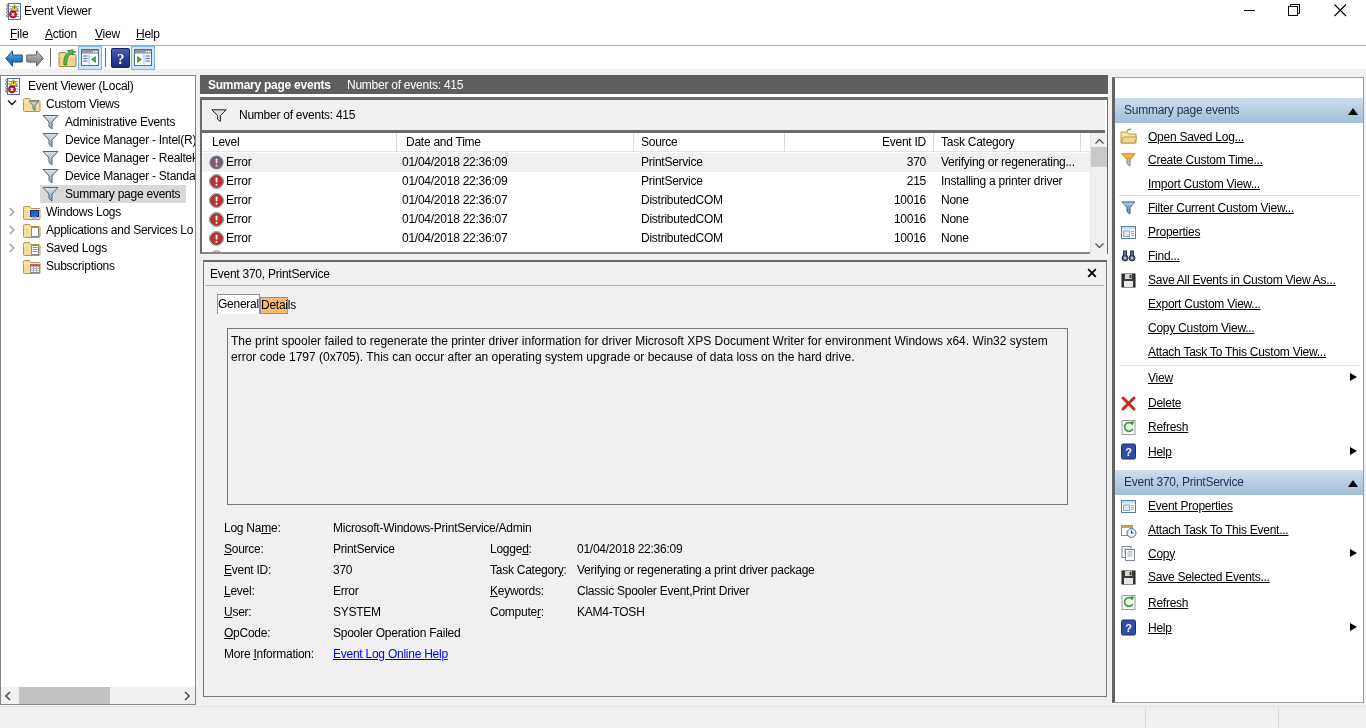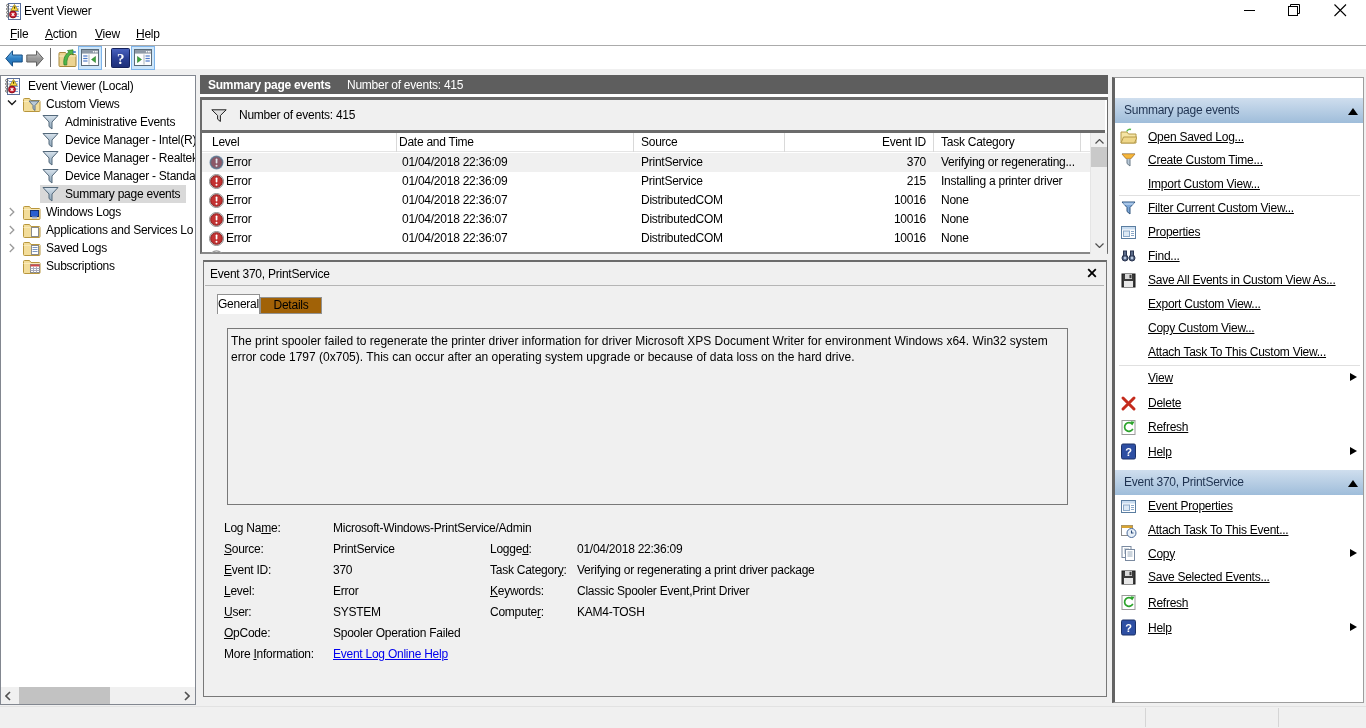--- a/index.html
+++ b/index.html
@@ -270,21 +270,21 @@
       </svg>
 <div class="abs" style="left:37px;top:0;height:30px;line-height:30px">Number of events: 415</div>
 </div>
 <div class="abs" style="left:0;top:33px;width:888px;height:19px;border-bottom:1px solid #e5e5e5">
 <div class="abs" style="left:194px;top:0;width:1px;height:19px;background:#d9d9d9"></div>
 <div class="abs" style="left:431px;top:0;width:1px;height:19px;background:#d9d9d9"></div>
 <div class="abs" style="left:582px;top:0;width:1px;height:19px;background:#d9d9d9"></div>
 <div class="abs" style="left:731px;top:0;width:1px;height:19px;background:#d9d9d9"></div>
 <div class="abs" style="left:878px;top:0;width:1px;height:19px;background:#d9d9d9"></div>
 <div class="tcell" style="left:10px">Level</div>
-<div class="tcell" style="left:197px">Date and Time</div>
+<div class="tcell" style="left:204px">Date and Time</div>
 <div class="tcell" style="left:439px">Source</div>
 <div class="tcell" style="left:582px;width:142px;text-align:right">Event ID</div>
 <div class="tcell" style="left:739px">Task Category</div>
 </div>
 <div class="trow" style="top:53px;background:#f0f0f0;">
 <svg class="svgi" style="left:7px;top:2px" width="15" height="15" viewBox="0 0 15 15">
         <circle cx="7.5" cy="7.5" r="7" fill="#7b93ad"></circle>
         <circle cx="7.5" cy="7.5" r="5.8" fill="#8c5868" stroke="#5d6f82"></circle>
         <rect x="6.7" y="3.4" width="1.7" height="5.2" rx="0.8" fill="#dfe4ea"></rect>
         <circle cx="7.5" cy="10.8" r="1" fill="#dfe4ea"></circle>
@@ -360,21 +360,21 @@
 <div class="abs" style="left:0;top:14px;width:16px;height:20px;background:#c9c9c9"></div>
 </div>
 </div>
 <div class="abs" id="eventpanel">
 <div class="abs" style="left:6px;top:2px;height:21px;line-height:21px">Event 370, PrintService</div>
 <svg class="svgi" style="left:883px;top:6px" width="10" height="10" viewBox="0 0 10 10">
       <path d="M1.2 1.2 L8.8 8.8 M8.8 1.2 L1.2 8.8" stroke="#000" stroke-width="1.8"></path>
     </svg>
 <div class="abs" style="left:1px;top:23px;width:899px;height:1px;background:#b5b5b5"></div>
 <div class="abs" style="left:13px;top:32px;width:43px;height:20px;background:#fff;border:1px solid #919191;border-bottom:none;z-index:3;text-align:center;line-height:19px">General</div>
-<div class="abs" style="left:56px;top:35px;width:62px;height:17px;background:#a16207;border:1px solid #919191;text-align:center;line-height:15px">Details</div>
+<div class="abs" style="left:56px;top:35px;width:28px;height:17px;background:#fdba74;border:1px solid #919191;text-align:center;line-height:15px">Details</div>
 <div class="abs" style="left:23px;top:66px;width:841px;height:177px;border:1px solid #787878;padding:4px 3px 0;line-height:16px;letter-spacing:0">The print spooler failed to regenerate the printer driver information for driver Microsoft XPS Document Writer for environment Windows x64. Win32 system<br>error code 1797 (0x705). This can occur after an operating system upgrade or because of data loss on the hard drive.</div>
 <div class="flabel" style="left:20px;top:258px">Log Na<u>m</u>e:</div>
 <div class="flabel" style="left:129px;top:258px">Microsoft-Windows-PrintService/Admin</div>
 <div class="flabel" style="left:20px;top:279px"><u>S</u>ource:</div>
 <div class="flabel" style="left:129px;top:279px">PrintService</div>
 <div class="flabel" style="left:286px;top:279px">Logge<u>d</u>:</div>
 <div class="flabel" style="left:373px;top:279px">01/04/2018 22:36:09</div>
 <div class="flabel" style="left:20px;top:300px"><u>E</u>vent ID:</div>
 <div class="flabel" style="left:129px;top:300px">370</div>
 <div class="flabel" style="left:286px;top:300px">Task Categor<u>y</u>:</div>

